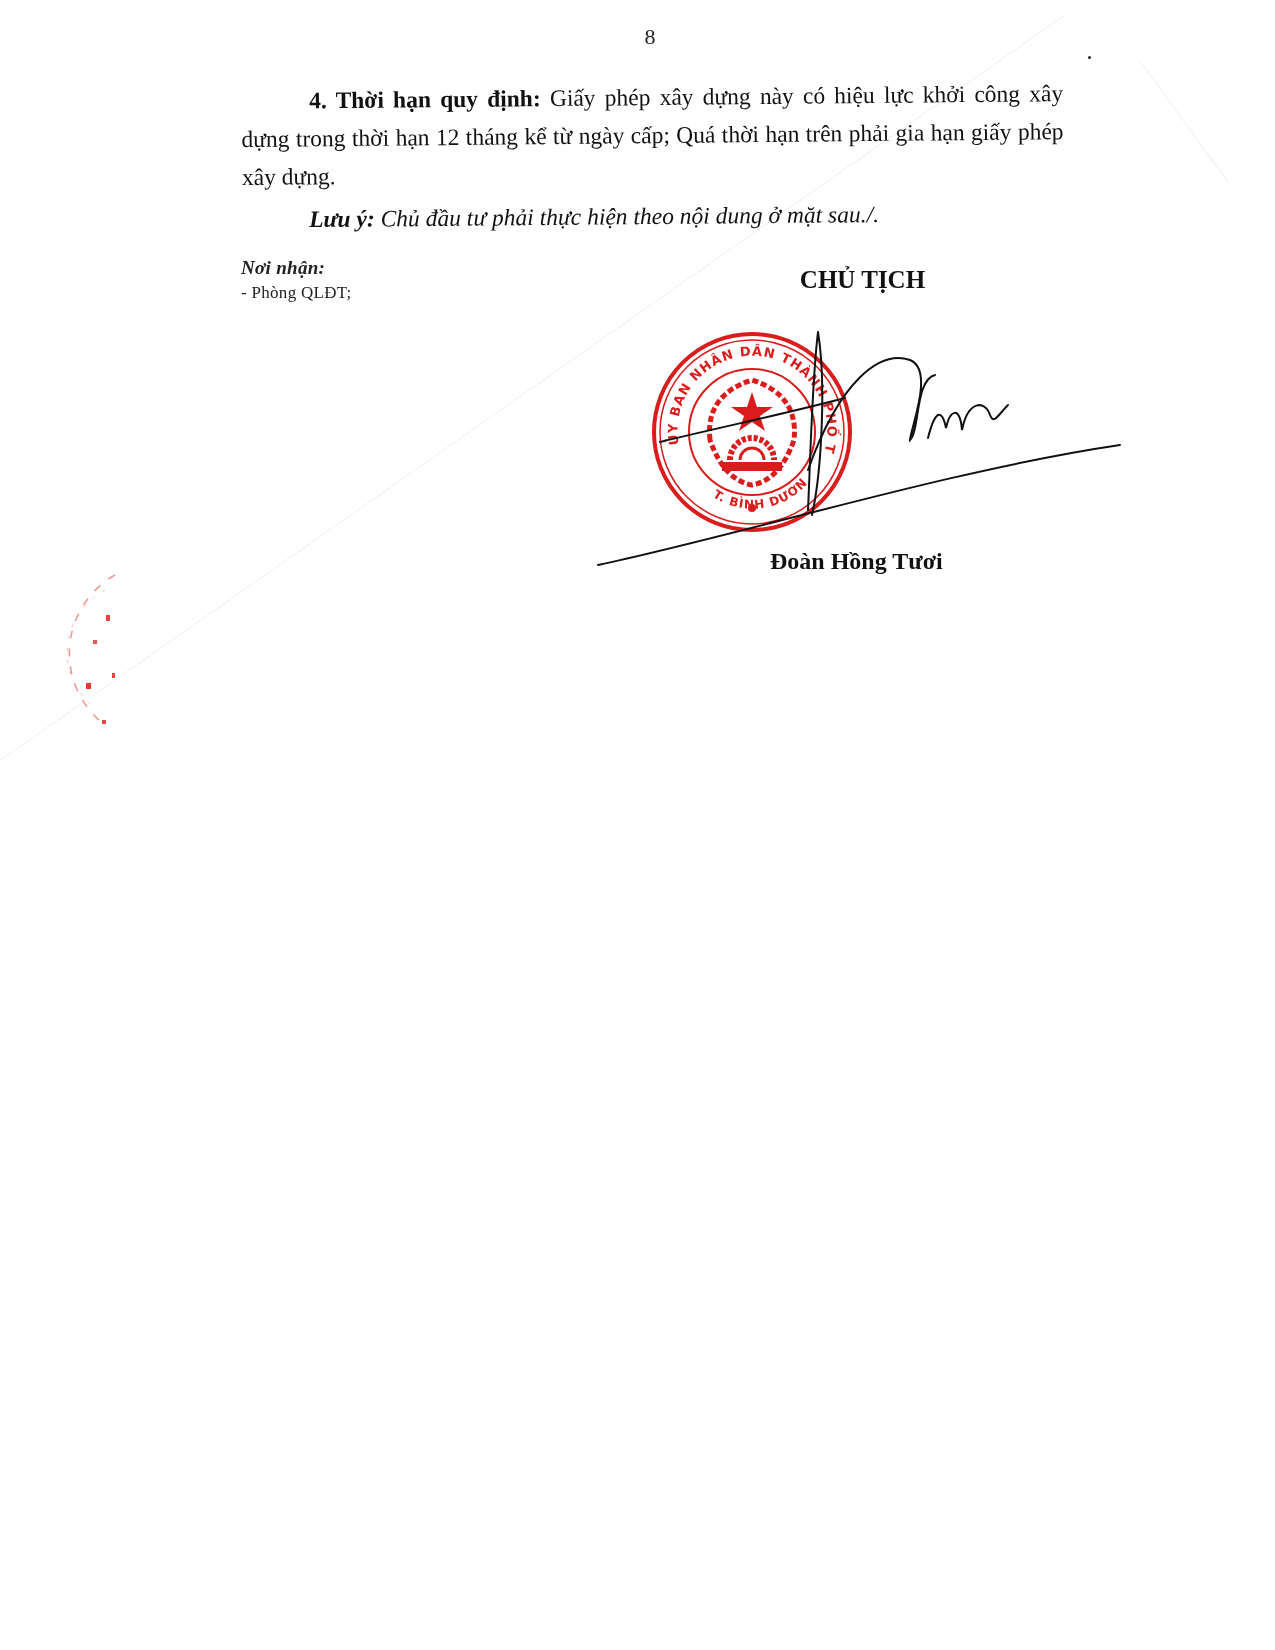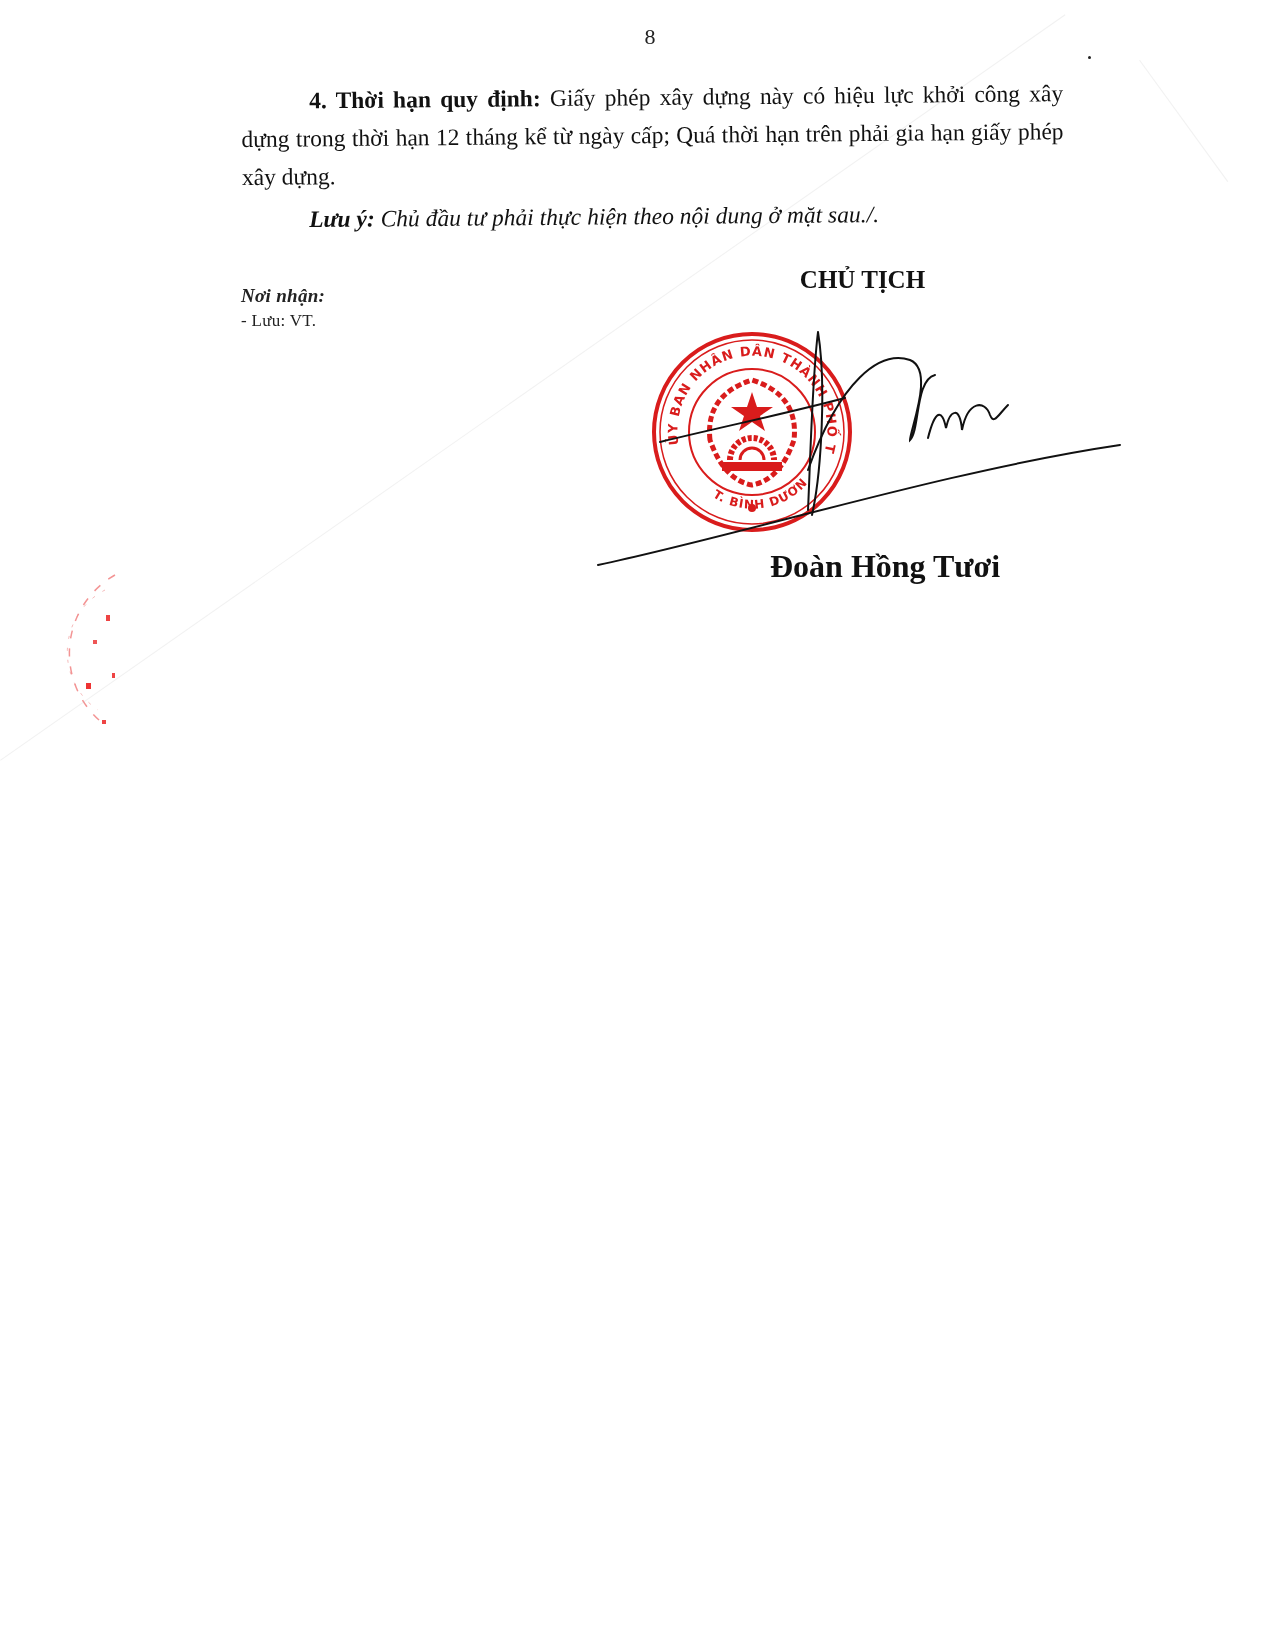--- a/index.html
+++ b/index.html
@@ -8,28 +8,28 @@
   .page-number { position: absolute; left: 0; width: 1300px; top: 24px; text-align: center;
                  font-size: 22px; color: #222; }
   .para { position: absolute; left: 241px; width: 822px; font-size: 23.5px; line-height: 38px;
           text-align: justify; }
   .para .indent { display: inline-block; width: 68px; }
   .para b { font-weight: bold; }
   .para-1 { top: 82px; transform: rotate(-0.55deg); transform-origin: left top; }
   .note { position: absolute; left: 309px; top: 206px; font-size: 23.5px; font-style: italic;
           transform: rotate(-0.5deg); transform-origin: left top; }
   .note b { font-weight: bold; }
-  .recipients { position: absolute; left: 241px; top: 284px; width: 410px; font-size: 17px;
+  .recipients { position: absolute; left: 241px; top: 256px; width: 410px; font-size: 17px;
                 line-height: 24px; letter-spacing: 0.3px; color: #222; }
   .recipients .heading { font-style: italic; font-weight: bold; font-size: 19px; }
   .recipients .item { display: block; }
   .recipients .item-wrap { text-align: justify; text-align-last: left; }
   .title { position: absolute; left: 790px; top: 266px; width: 145px; text-align: center;
            font-size: 25px; font-weight: bold; }
-  .signer { position: absolute; left: 770px; top: 548px; font-size: 32px; font-weight: bold; }
+  .signer { position: absolute; left: 770px; top: 548px; font-size: 24px; font-weight: bold; }
   .stamp { position: absolute; left: 650px; top: 330px; width: 205px; height: 205px; }
   .signature { position: absolute; left: 590px; top: 320px; width: 540px; height: 260px; }
   .ghost-stamp { position: absolute; left: 60px; top: 555px; width: 80px; height: 180px; }
   .scan-line { position: absolute; background: rgba(200,200,200,0.25); height: 1px; transform-origin: left top; }
   .dot { position: absolute; width: 3px; height: 3px; background: #222; border-radius: 50%; }
 </style>
 </head>
 <body>
 
 <div class="page-number">8</div>
@@ -39,21 +39,21 @@
   <span>Giấy phép xây dựng này có hiệu lực khởi công xây dựng trong thời hạn 12 tháng kể từ ngày cấp; Quá thời hạn trên phải gia hạn giấy phép xây dựng.</span>
 </div>
 
 <div class="note">
   <b>Lưu ý:</b>
   <span>Chủ đầu tư phải thực hiện theo nội dung ở mặt sau./.</span>
 </div>
 
 <div class="recipients">
   <span class="heading">Nơi nhận:</span>
-  <span class="item">- Lưu: VT.</span>
+  <span class="item">- Phòng QLĐT;</span>
 </div>
 
 <div class="title">CHỦ TỊCH</div>
 
 <svg class="stamp" viewBox="0 0 205 205">
   <defs>
     <path id="arcTop" d="M 30 120 A 75 75 0 1 1 175 120"></path>
     <path id="arcBot" d="M 45 150 A 72 72 0 0 0 160 150"></path>
   </defs>
   <circle cx="102" cy="102" r="98" fill="none" stroke="#d91c1c" stroke-width="4"></circle>

